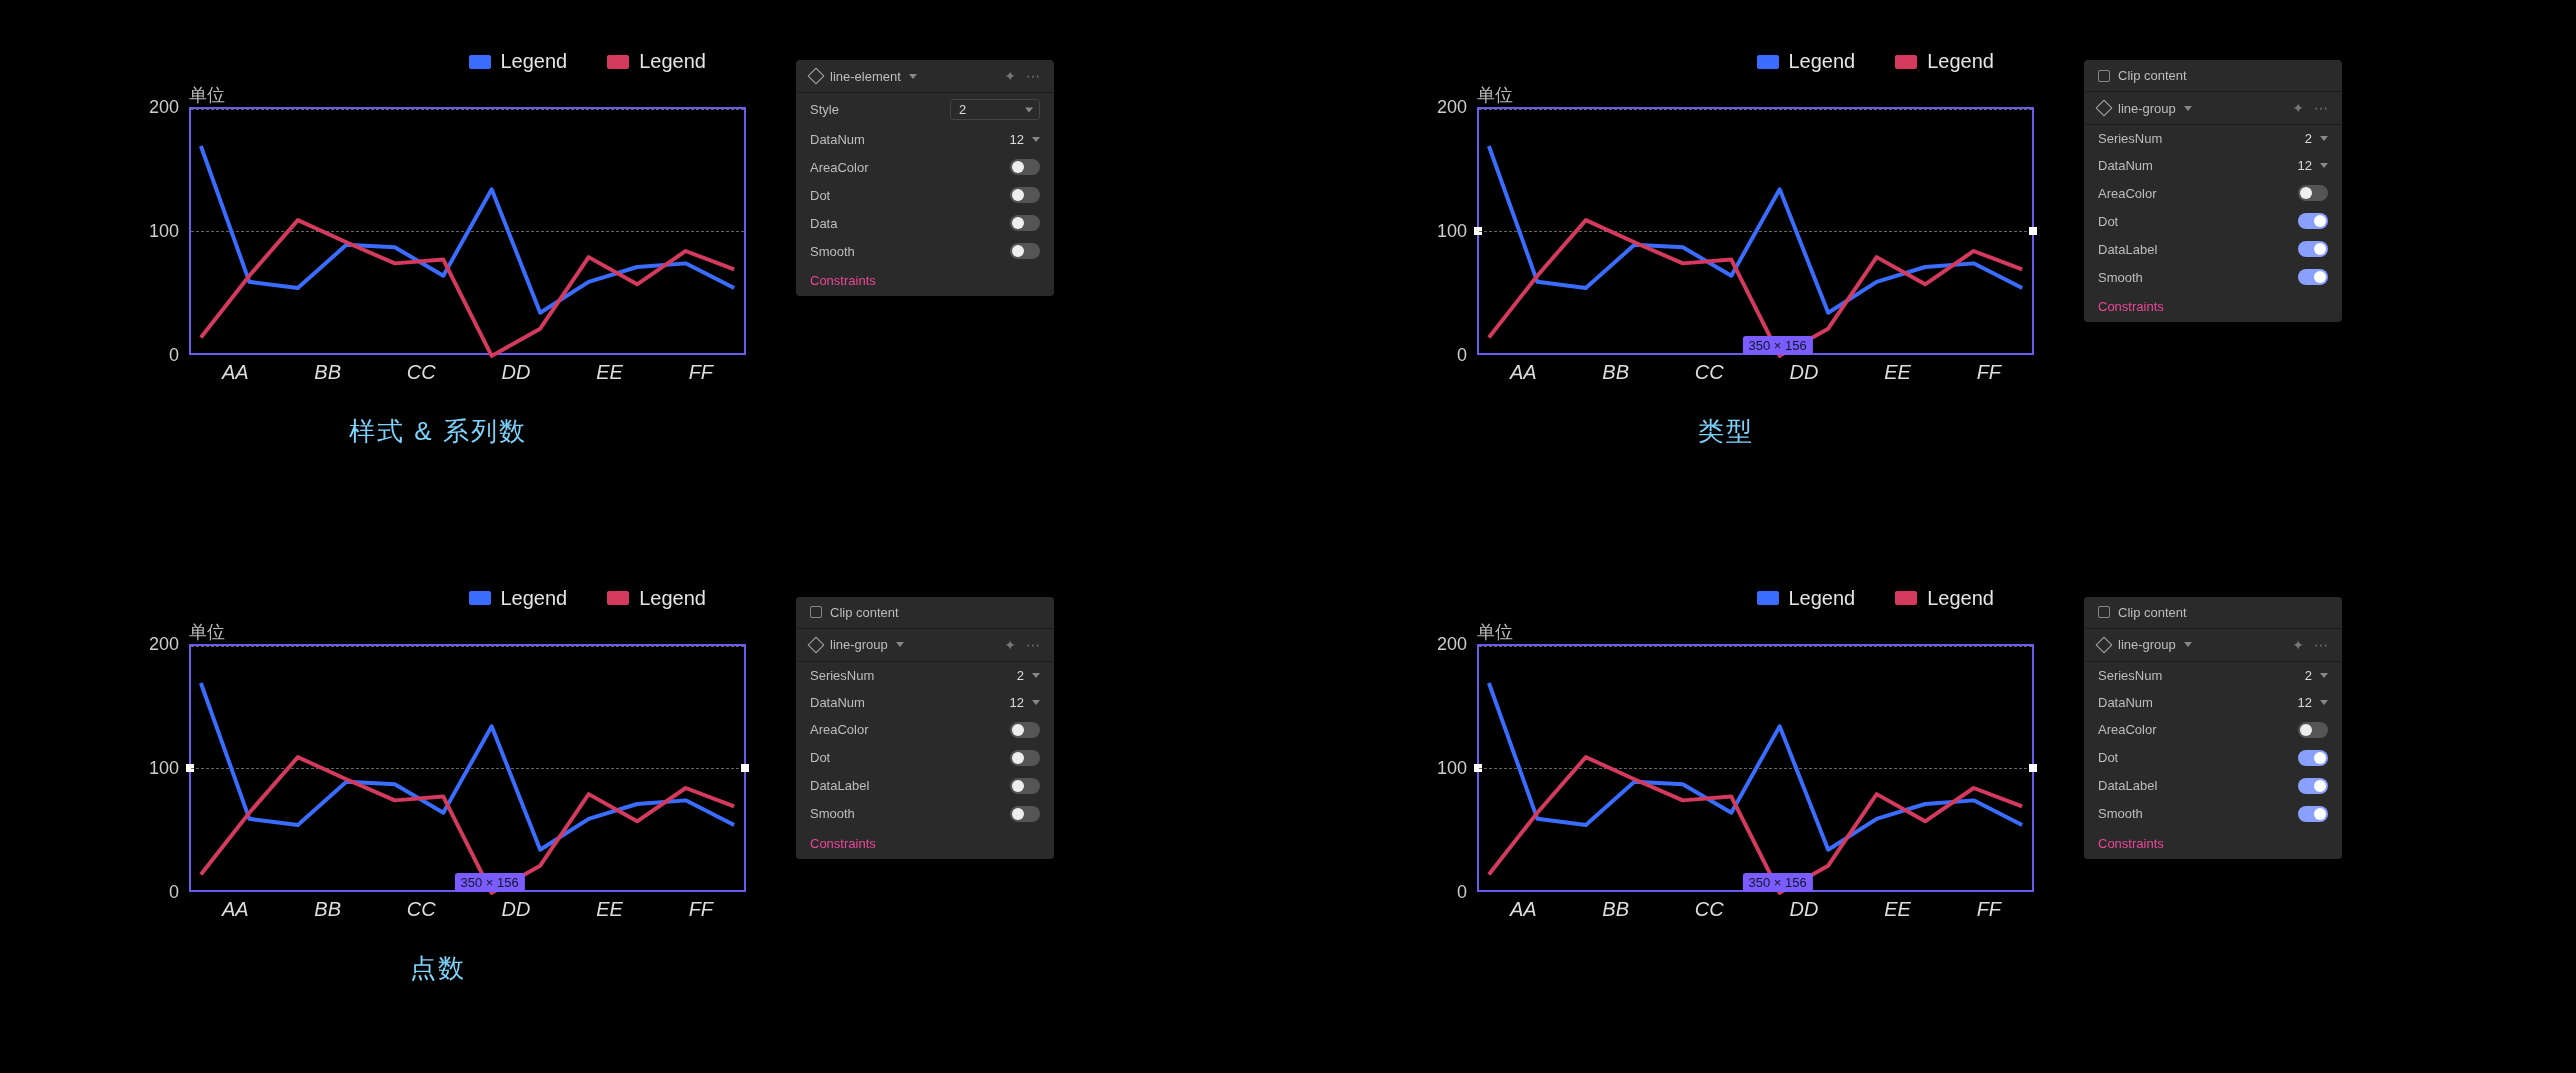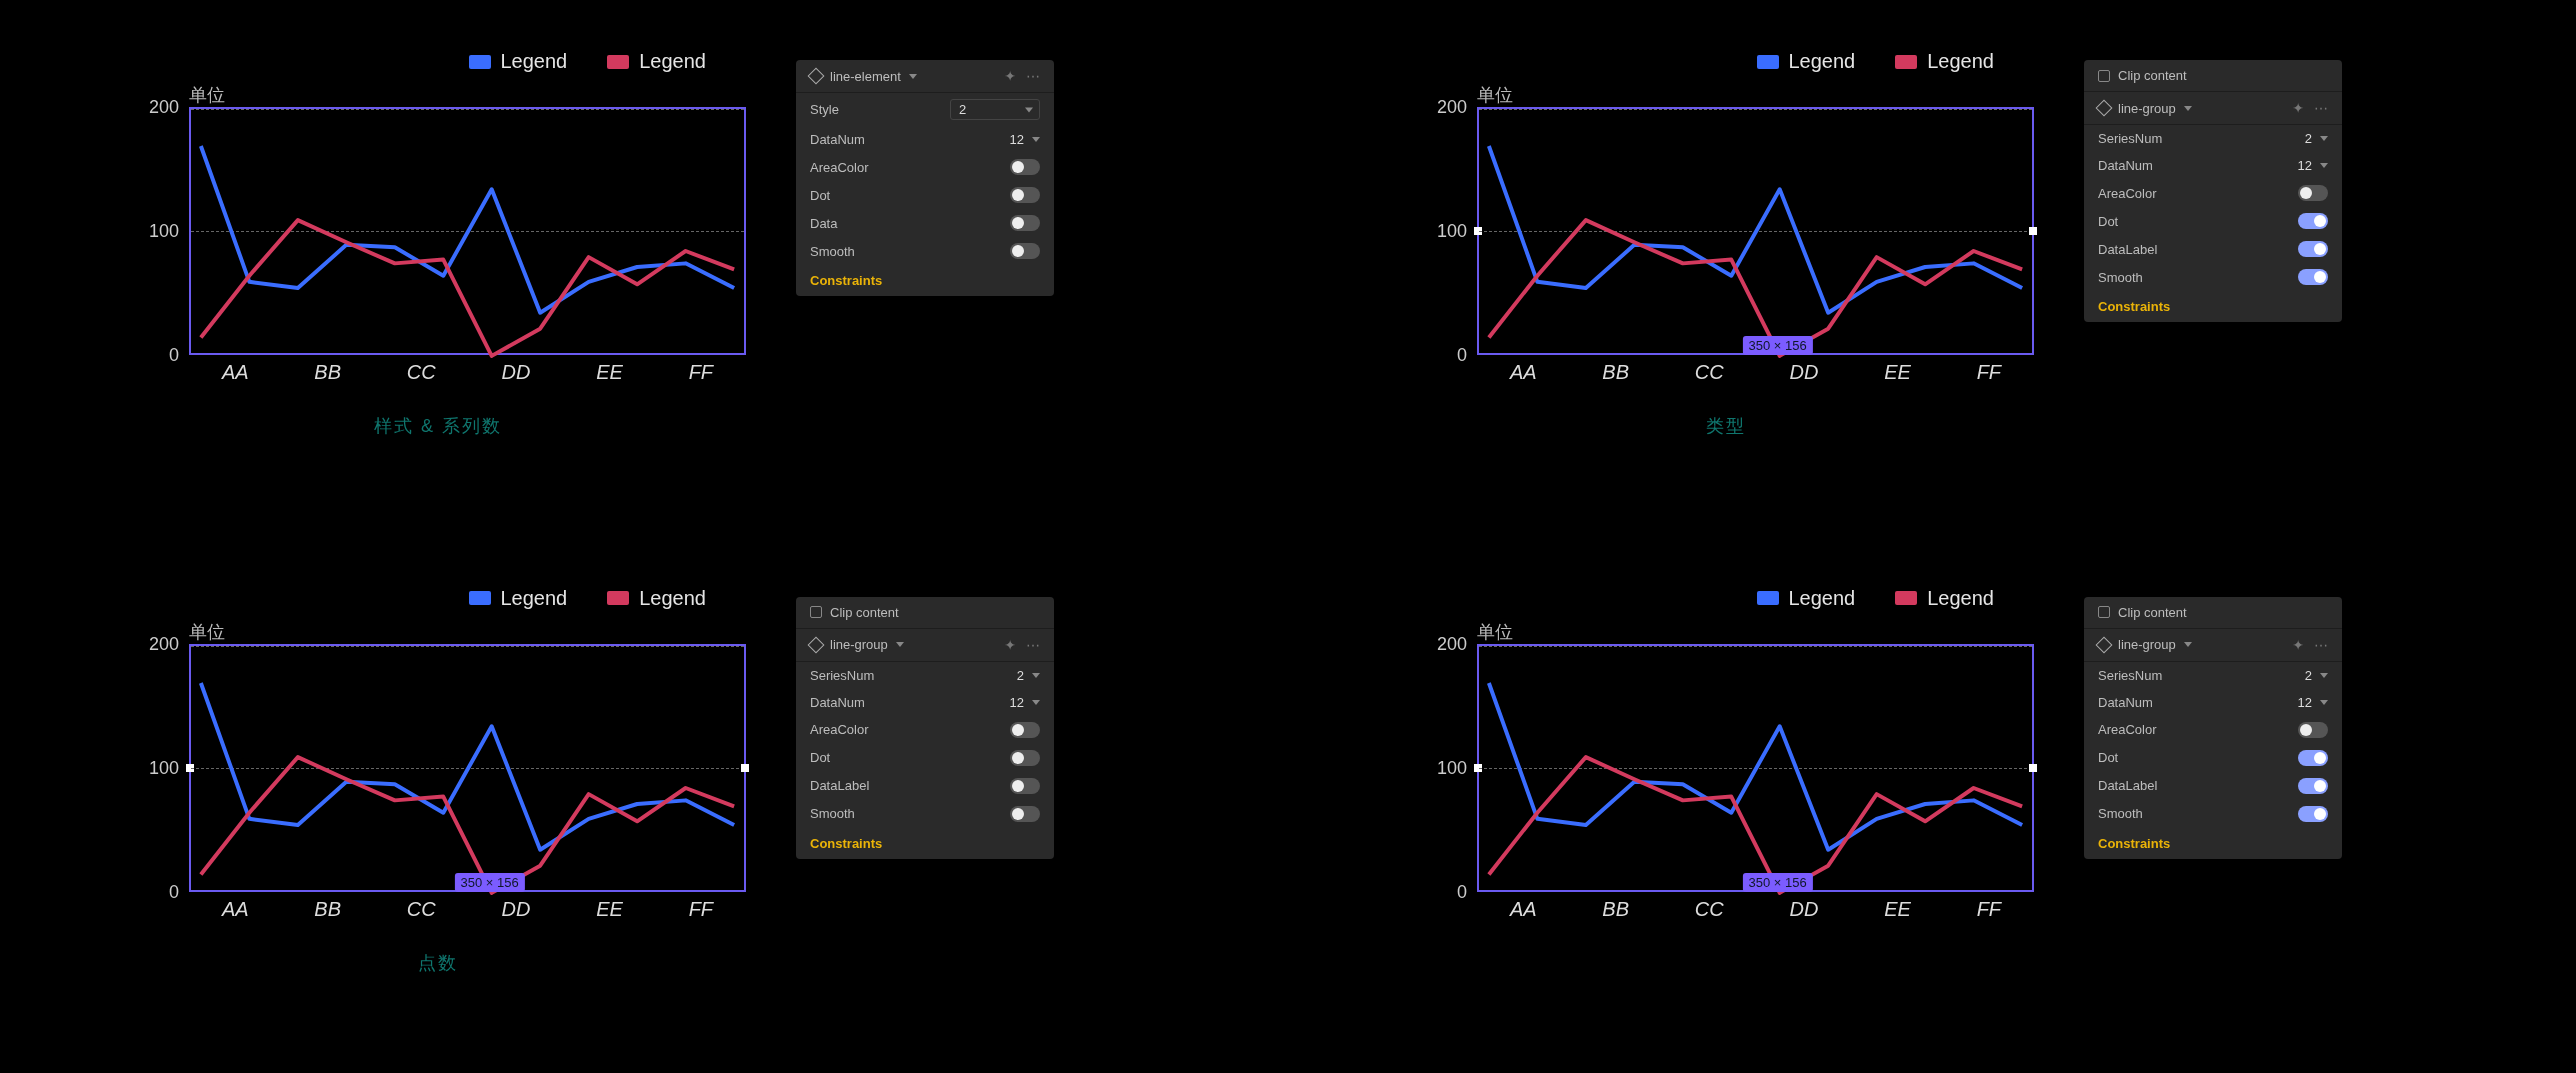--- a/index.html
+++ b/index.html
@@ -110,22 +110,22 @@
     width: 557px;
     display: flex;
     justify-content: space-around;
     font-size: 20px;
     color: #ddd;
     margin-top: 6px;
     font-style: italic;
   }
   .caption {
     text-align: center;
-    font-size: 18px;
-    color: #0f766e;
+    font-size: 26px;
+    color: #7dd3fc;
     margin-top: 30px;
     margin-left: 50px;
     width: 696px;
     letter-spacing: 2px;
   }
   .size-badge {
     position: absolute;
     bottom: -2px;
     background: #7b5cff;
     color: #0f172a;
@@ -230,22 +230,22 @@
     background: #eee;
     border-radius: 50%;
     top: 2px;
     left: 2px;
   }
   .toggle.on::after {
     left: 16px;
     background: #fff;
   }
   .panel-heading {
-    font-weight: 700;
-    color: #eab308;
+    font-weight: 400;
+    color: #ec4899;
   }
 </style>
 </head>
 <body>
 
 <div class="page">
 
   <div class="cell">
     <div class="inner">
       <div class="chart-block">

